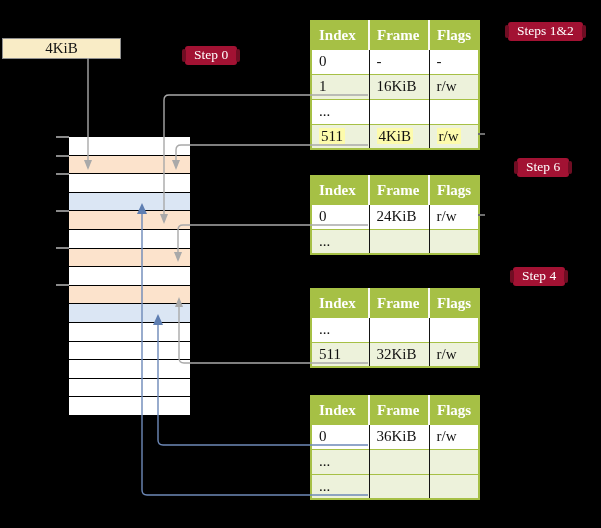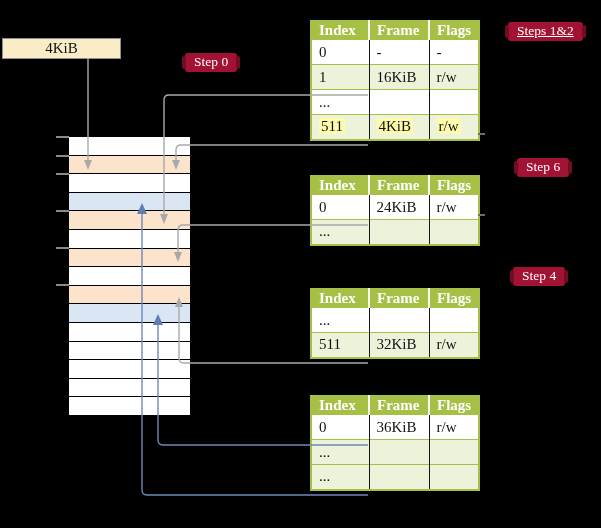--- a/index.html
+++ b/index.html
@@ -19,22 +19,22 @@
     position:absolute;z-index:4;background:#a21233;color:#fff;
     font-size:13.5px;line-height:16px;padding:1px 9px 2px;border-radius:3px;
     white-space:nowrap;
   }
   .badge::before,.badge::after{
     content:"";position:absolute;top:3px;bottom:3px;width:4px;
     background:#700d23;z-index:-1;border-radius:2px;
   }
   .badge::before{left:-3px;}
   .badge::after{right:-3px;}
-  .b-step0{left:185px;top:53px;}
-  .b-steps12{left:508px;top:22px;text-decoration:underline;}
+  .b-step0{left:185px;top:46px;}
+  .b-steps12{left:508px;top:22px;}
   .b-step3{left:517px;top:158px;}
   .b-step4{left:513px;top:267px;}
   
   .memcol{
     position:absolute;left:69px;top:137px;width:121px;height:278px;
     display:flex;flex-direction:column;z-index:1;background:#000;
   }
   .mrow{flex:1;border-bottom:1px solid #000;}
   .mrow:last-child{border-bottom:none;}
   .mrow.free{background:#ffffff;}
@@ -46,21 +46,21 @@
   
   table.ptable{
     position:absolute;left:310px;border-collapse:collapse;z-index:2;
     background:#fff;border:2px solid #a6c045;table-layout:fixed;
   }
   .ptable col.c-index{width:58px;}
   .ptable col.c-frame{width:60px;}
   .ptable col.c-flags{width:50px;}
   .ptable th{
     background:#a6c045;color:#fff;font-weight:bold;font-size:15px;
-    text-align:left;padding:0 0 0 7px;height:18px;box-sizing:border-box;
+    text-align:left;padding:0 0 0 7px;height:28px;box-sizing:border-box;
   }
   .ptable th:not(:last-child){border-right:2px solid #fbfbf6;}
   .ptable td{
     font-size:15px;color:#111;padding:0 0 0 7px;height:25px;
     box-sizing:border-box;border-top:1px solid #a6c045;
     white-space:nowrap;overflow:hidden;
   }
   .ptable td:not(:last-child){border-right:1px solid #151515;}
   .ptable tr.shaded td{background:#edf2db;}
   .hl{background:#fdfbac;padding:0 2px;}

